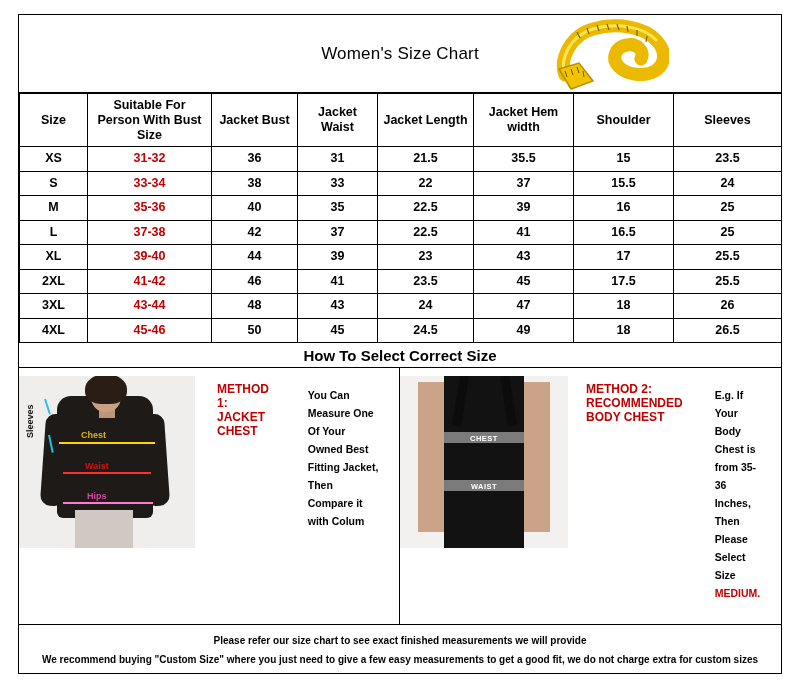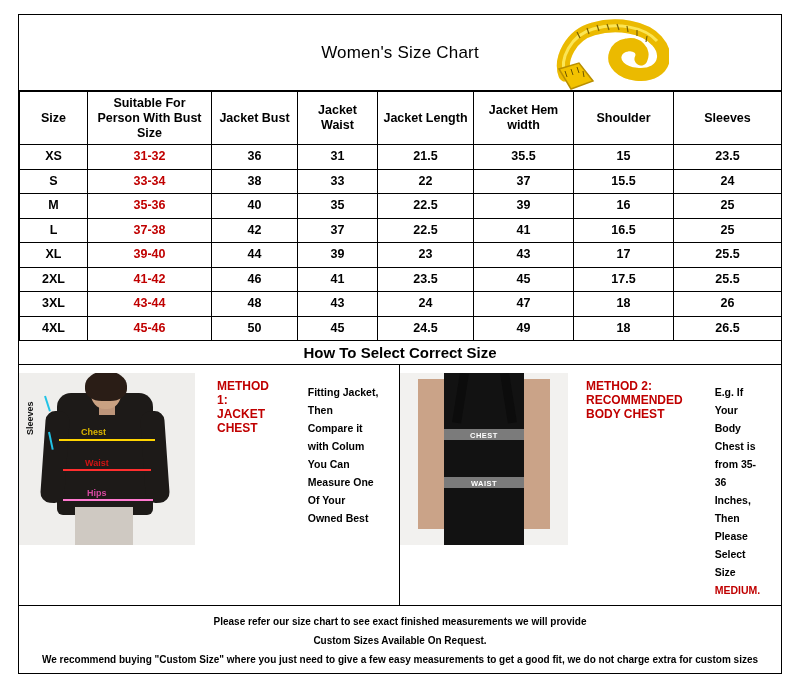--- a/index.html
+++ b/index.html
@@ -488,22 +488,22 @@
 
             <div class="meas-line" style="left:44px; top:96px; width:88px; border-color:#ff2e2e;"></div>
             <div class="meas-lbl" style="left:66px; top:85px; color:#d01414;">Waist</div>
 
             <div class="meas-line" style="left:44px; top:126px; width:90px; border-color:#ff7ad1;"></div>
             <div class="meas-lbl" style="left:68px; top:115px; color:#d4489f;">Hips</div>
           </div>
         </div>
         <div class="method-title">METHOD 1: JACKET CHEST</div>
         <div class="method-body">
+          <div>You Can Measure One Of Your Owned Best</div>
           <div>Fitting Jacket, Then Compare it with Colum</div>
-          <div>You Can Measure One Of Your Owned Best</div>
         </div>
       </div>
 
       <div class="method right">
         <div class="photo-wrap">
           <div class="photo2">
             <div class="p2-skin-l"></div>
             <div class="p2-skin-r"></div>
             <div class="p2-torso"></div>
             <div class="p2-strap-l"></div>
@@ -519,18 +519,17 @@
           <p>
             <span>E.g. If Your Body Chest is from 35-36 Inches, Then Please Select</span><br>
             <span>Size </span><span class="red">MEDIUM.</span>
           </p>
         </div>
       </div>
     </div>
 
     <div class="footer">
       <div>Please refer our size chart to see exact finished measurements we will provide</div>
-      <div>Custom Sizes Available On Request.</div>
       <div>We recommend buying "Custom Size" where you just need to give a few easy measurements to get a good fit, we do not charge extra for custom sizes</div>
     </div>
 
   </div>
 </div>
 
 </body></html>

